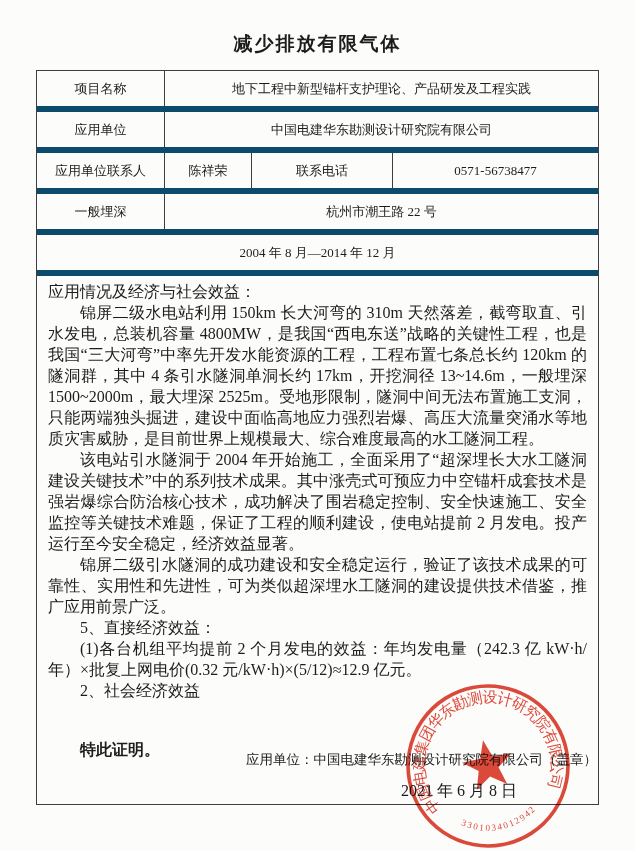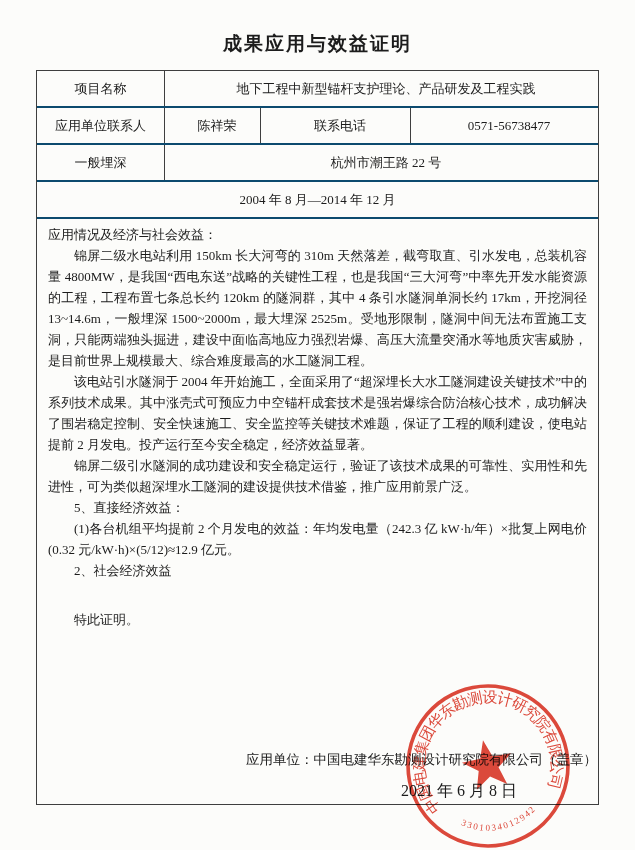--- a/index.html
+++ b/index.html
@@ -10,63 +10,67 @@
   }
   .doc-title {
     position:absolute; top:31px; left:0; width:100%;
     text-align:center; font-size:19px; font-weight:bold; letter-spacing:2px;
   }
   .form {
     position:absolute; left:36px; top:70px; width:563px; height:735px;
     border:1px solid #3e3e3e; box-sizing:border-box;
     display:flex; flex-direction:column;
   }
-  .row { display:flex; flex:0 0 auto; height:35px; border-bottom:2px solid #0c4a6e;gap:9px; }
+  .row { display:flex; flex:0 0 auto; height:35px; border-bottom:6px solid #0c4a6e; }
   .cell {
     display:flex; align-items:center; justify-content:center;
     font-size:13px; box-sizing:border-box; text-align:center; padding:0 4px;
   }
   .lbl { width:128px; border-right:1px solid #3e3e3e; flex:0 0 auto; }
   .c2  { width:87px;  border-right:1px solid #3e3e3e; flex:0 0 auto; }
   .c3  { width:141px; border-right:1px solid #3e3e3e; flex:0 0 auto; }
   .val { flex:1 1 auto; }
   .bold { font-weight:normal; }
   .bigcell {
     flex:1 1 auto; padding:5px 11px 0 11px; box-sizing:border-box;
-    font-size:13px; line-height:21px; text-align:justify; overflow:hidden;
+    font-size:16px; line-height:21px; text-align:justify; overflow:hidden;
   }
   .bigcell p { margin:0; text-indent:2em; }
   .bigcell p.heading { text-indent:0; }
-  .bigcell p.closing { margin-top:28px; }
+  .bigcell p.closing { margin-top:38px;font-weight:bold; }
   .signature-line {
     position:absolute; top:751px; right:38px; font-size:13.5px; white-space:nowrap;
   }
   .signature-date {
     position:absolute; top:781px; right:118px; font-size:16px; white-space:nowrap;
   }
   .seal {
     position:absolute; left:403px; top:681px; width:170px; height:170px;
     transform:rotate(-11deg); mix-blend-mode:multiply; opacity:.92;
     pointer-events:none;
   }
 </style>
 </head>
 <body>
 
 <div class="page">
 
-  <div class="doc-title">成果应用与效益证明</div>
+  <div class="doc-title">减少排放有限气体</div>
 
   <div class="form">
 
     <div class="row">
       <div class="cell lbl">项目名称</div>
       <div class="cell val">地下工程中新型锚杆支护理论、产品研发及工程实践</div>
     </div>
 
+    <div class="row">
+      <div class="cell lbl">应用单位</div>
+      <div class="cell val">中国电建华东勘测设计研究院有限公司</div>
+    </div>
 
     <div class="row">
       <div class="cell lbl">应用单位联系人</div>
       <div class="cell c2">陈祥荣</div>
       <div class="cell c3">联系电话</div>
       <div class="cell val">0571-56738477</div>
     </div>
 
     <div class="row">
       <div class="cell lbl">一般埋深</div>

